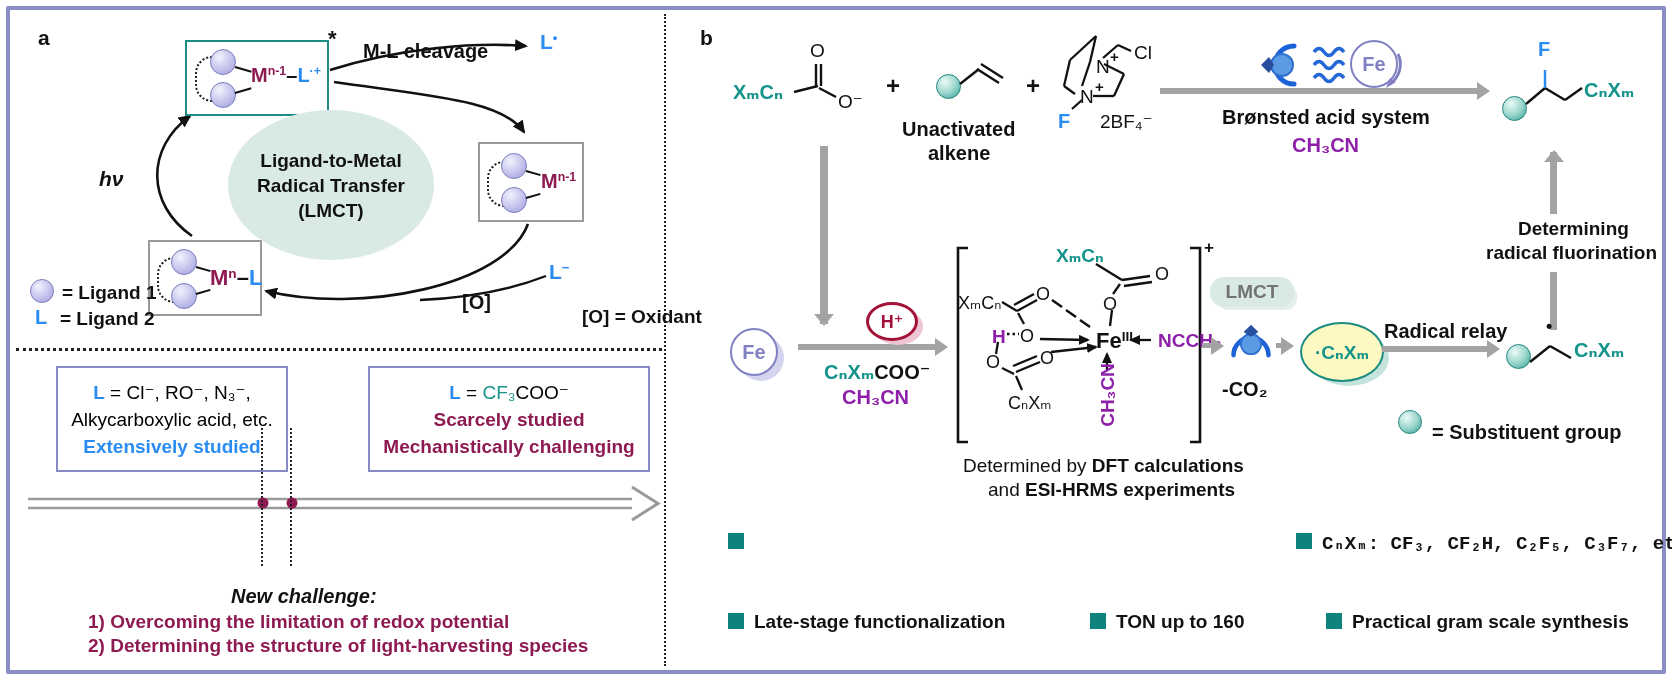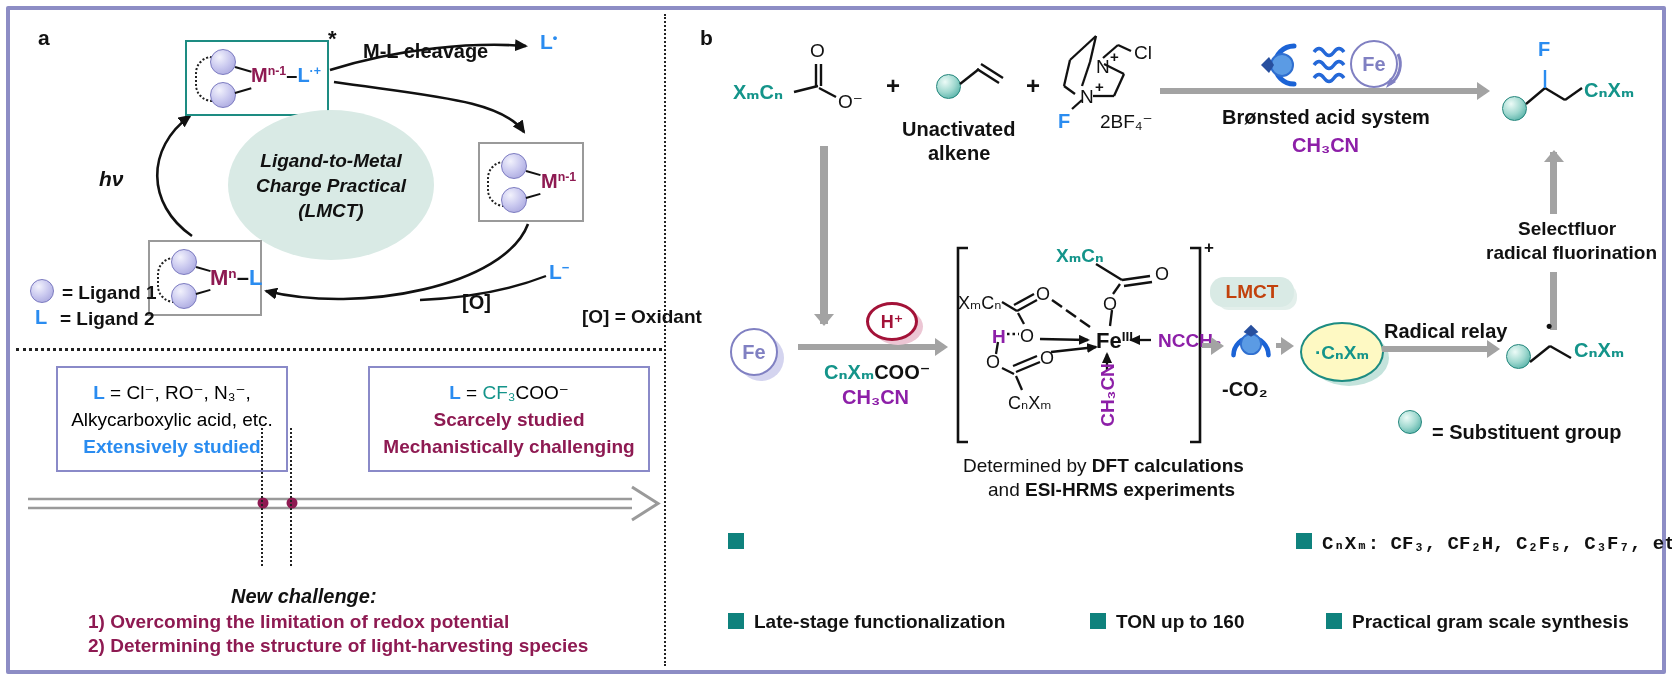--- a/index.html
+++ b/index.html
@@ -34,21 +34,21 @@
   .va.down::after{content:"";position:absolute;left:50%;bottom:-12px;transform:translateX(-50%);
        border:10px solid transparent;border-top:12px solid #a3a3a3;}
   .va.up::before{content:"";position:absolute;left:50%;top:-12px;transform:translateX(-50%);
        border:10px solid transparent;border-bottom:12px solid #a3a3a3;}
   .vbar{position:absolute;width:7px;background:#a3a3a3;}
   .dotv{position:absolute;border-left:2.5px dotted #222;}
   .feC{position:absolute;width:48px;height:48px;border:2.5px solid #8080c2;border-radius:50%;
        background:#fff;box-shadow:7px 6px 0 -1px #d4d4ef;box-sizing:border-box;
        display:flex;align-items:center;justify-content:center;color:#8080c2;font-weight:bold;font-size:20px;}
   .pill{position:absolute;background:#d9eae5;border-radius:14px;display:flex;align-items:center;
-       justify-content:center;font-weight:bold;font-size:19px;color:#c2410c;}
+       justify-content:center;font-weight:bold;font-size:19px;color:#737373;}
   svg{position:absolute;overflow:visible;}
 </style>
 </head>
 <body>
 
 <div id="fig">
   <div class="frame"></div>
   <div class="dotv" style="left:664px;top:14px;height:652px;"></div>
 
   <span class="t" style="left:38px;top:26px;font-size:21px;">a</span>
@@ -78,23 +78,23 @@
   </div>
   <span class="t" style="left:328px;top:26px;font-size:22px;">*</span>
 
   <span class="t" style="left:363px;top:40px;font-size:20px;">M-L cleavage</span>
   <span class="t blue" style="left:540px;top:30px;font-size:21px;">
     <span>L</span><span class="sp">•</span>
   </span>
 
   <span class="t it" style="left:99px;top:167px;font-size:21px;">hν</span>
 
-  <div style="position:absolute;left:228px;top:110px;width:206px;height:150px;background:#d9eae5;border-radius:50%;display:flex;flex-direction:column;align-items:center;justify-content:center;line-height:25px;font-style:italic;">
+  <div style="position:absolute;left:228px;top:110px;width:206px;height:150px;background:#d9eae5;border-radius:50%;display:flex;flex-direction:column;align-items:center;justify-content:center;line-height:25px;">
     <span class="t" style="position:static;">Ligand-to-Metal</span>
-    <span class="t" style="position:static;">Charge Practical</span>
+    <span class="t" style="position:static;">Radical Transfer</span>
     <span class="t" style="position:static;">(LMCT)</span>
   </div>
 
   <div class="box" style="left:478px;top:142px;width:102px;height:76px;border:2px solid #9a9a9a;">
     <div class="arc" style="left:7px;top:17px;"></div>
     <div class="sph" style="left:21px;top:9px;"></div>
     <div class="sph" style="left:21px;top:43px;"></div>
     <div class="bd" style="left:46px;top:26px;width:15px;transform:rotate(16deg);"></div>
     <div class="bd" style="left:46px;top:53px;width:15px;transform:rotate(-16deg);"></div>
     <span class="t" style="left:61px;top:26px;font-size:20px;">
@@ -223,21 +223,21 @@
   <svg style="left:1524px;top:60px;" width="70" height="50" viewBox="0 0 70 50">
     <line x1="2" y1="44" x2="21" y2="28" stroke="#111" stroke-width="2.4"></line>
     <line x1="21" y1="28" x2="41" y2="40" stroke="#111" stroke-width="2.4"></line>
     <line x1="41" y1="40" x2="58" y2="28" stroke="#111" stroke-width="2.4"></line>
     <line x1="21" y1="28" x2="21" y2="10" stroke="#2a8cf0" stroke-width="2.4"></line>
   </svg>
   <span class="t blue" style="left:1538px;top:38px;font-size:20px;">F</span>
   <span class="t teal" style="left:1584px;top:78px;font-size:20px;">CₙXₘ</span>
 
   <div class="va up" style="left:1550px;top:152px;height:62px;width:7px;"></div>
-  <span class="t" style="left:1518px;top:218px;">Selectfluor</span>
+  <span class="t" style="left:1518px;top:218px;">Determining</span>
   <span class="t" style="left:1486px;top:242px;">radical fluorination</span>
   <div class="vbar" style="left:1550px;top:272px;height:58px;"></div>
 
   <div class="feC" style="left:730px;top:328px;">
     <span>Fe</span>
   </div>
   <div class="va down" style="left:820px;top:146px;height:178px;"></div>
   <div class="ha" style="left:798px;top:344px;width:146px;"></div>
   <div style="position:absolute;left:866px;top:302px;width:46px;height:33px;border:3px solid #a31238;border-radius:50%;background:#fff;box-shadow:6px 5px 0 -1px #ecc6d4;display:flex;align-items:center;justify-content:center;">
     <b class="darkred" style="font-size:18px;">H⁺</b>

